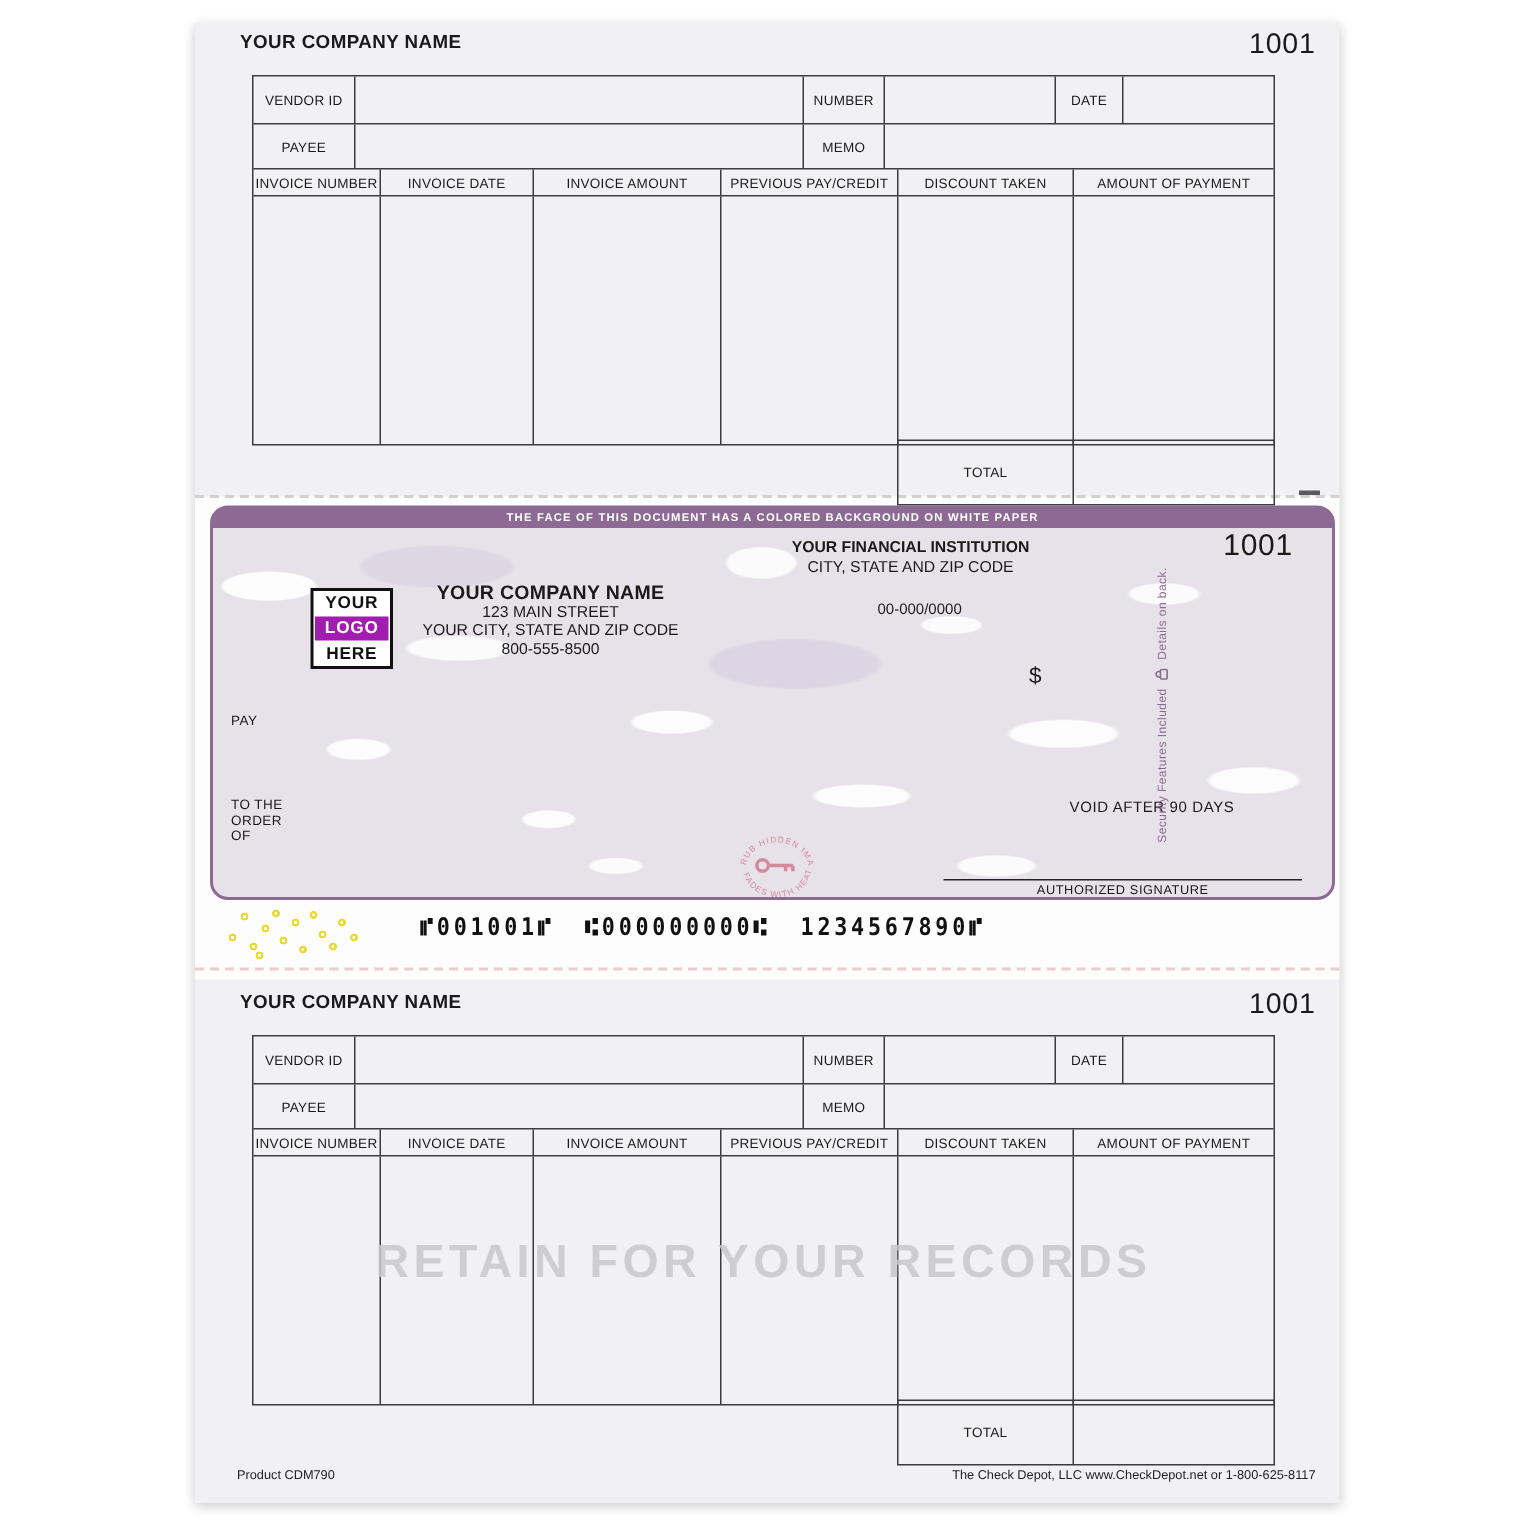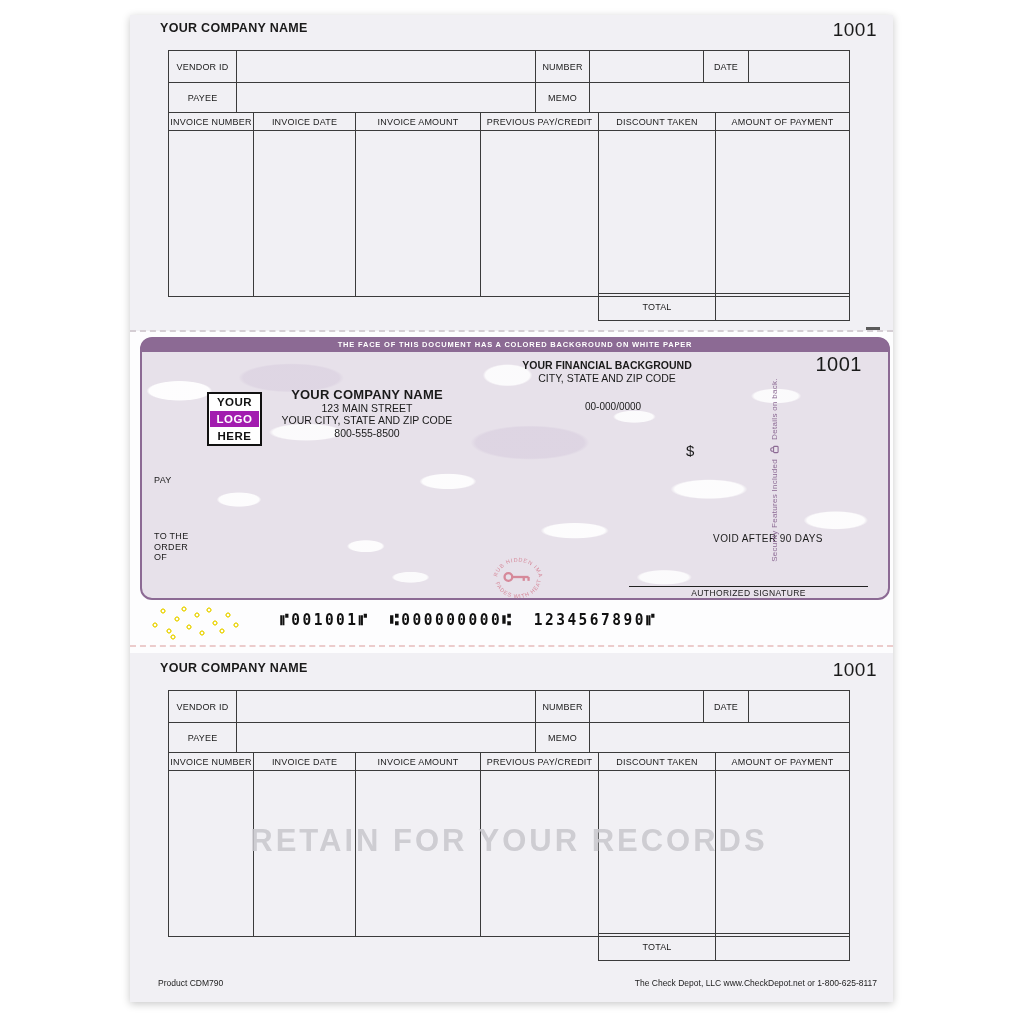--- a/index.html
+++ b/index.html
@@ -24,21 +24,21 @@
   .stub-company{position:absolute;left:30px;top:6px;font-size:12.5px;font-weight:bold;letter-spacing:.3px;}
   .stub-cknum{position:absolute;right:16px;top:4px;font-size:19px;letter-spacing:.5px;}
   .tbl{position:absolute;left:38px;top:35px;width:682px;border:1.5px solid var(--border-dark);background:transparent;}
   .trow{display:flex;border-bottom:1.5px solid var(--border-dark);}
   .trow:last-child{border-bottom:none;}
   .cell{border-right:1.5px solid var(--border-dark);display:flex;align-items:center;justify-content:center;font-size:9px;letter-spacing:.2px;}
   .cell.last{border-right:none;}
   .flex1{flex:1;}
   .w68{width:68px}.w299{width:299px}.w54{width:54px}.w114{width:114px}.w45{width:45px}
   .c85{width:85px}.c102{width:102px}.c125{width:125px}.c118{width:118px}.c117{width:117px}
-  .total-row{position:absolute;left:468px;top:278px;width:252px;height:28px;border:1.5px solid var(--border-dark);display:flex;gap:20px;}
+  .total-row{position:absolute;left:468px;top:278px;width:252px;height:44px;border:1.5px solid var(--border-dark);display:flex;gap:20px;}
   .total-row .tcell{width:117px;}
   .watermark{position:absolute;left:38px;top:168px;width:682px;text-align:center;font-size:31px;color:#c8c7cd;letter-spacing:3px;font-weight:bold;opacity:.85;}
   
   .check{position:absolute;left:10px;top:322px;width:750px;height:263px;border:2.5px solid var(--check-purple);border-radius:12px;
     background:
       radial-gradient(ellipse 52px 16px at 5% 20%, rgba(255,255,255,.95) 0 58%, transparent 63%),
       radial-gradient(ellipse 36px 12px at 13% 62%, rgba(255,255,255,.9) 0 55%, transparent 62%),
       radial-gradient(ellipse 60px 14px at 22% 36%, rgba(255,255,255,.85) 0 55%, transparent 62%),
       radial-gradient(ellipse 30px 10px at 30% 80%, rgba(255,255,255,.9) 0 55%, transparent 63%),
       radial-gradient(ellipse 46px 13px at 41% 55%, rgba(255,255,255,.9) 0 55%, transparent 62%),
@@ -145,21 +145,21 @@
       <div class="cell tcell">TOTAL</div>
       <div class="cell flex1 last"></div>
     </div>
   </div>
 
   <div class="check">
     <div class="check-banner">THE FACE OF THIS DOCUMENT HAS A COLORED BACKGROUND ON WHITE PAPER</div>
     <div class="check-num">1001</div>
 
     <div class="bank-block">
-      <div class="bank-name">YOUR FINANCIAL BACKGROUND</div>
+      <div class="bank-name">YOUR FINANCIAL INSTITUTION</div>
       <div class="bank-addr">CITY, STATE AND ZIP CODE</div>
     </div>
     <div class="fraction">00-000/0000</div>
 
     <div class="logo-box">
       <div class="logo-row">YOUR</div>
       <div class="logo-row inverse">LOGO</div>
       <div class="logo-row">HERE</div>
     </div>
 

